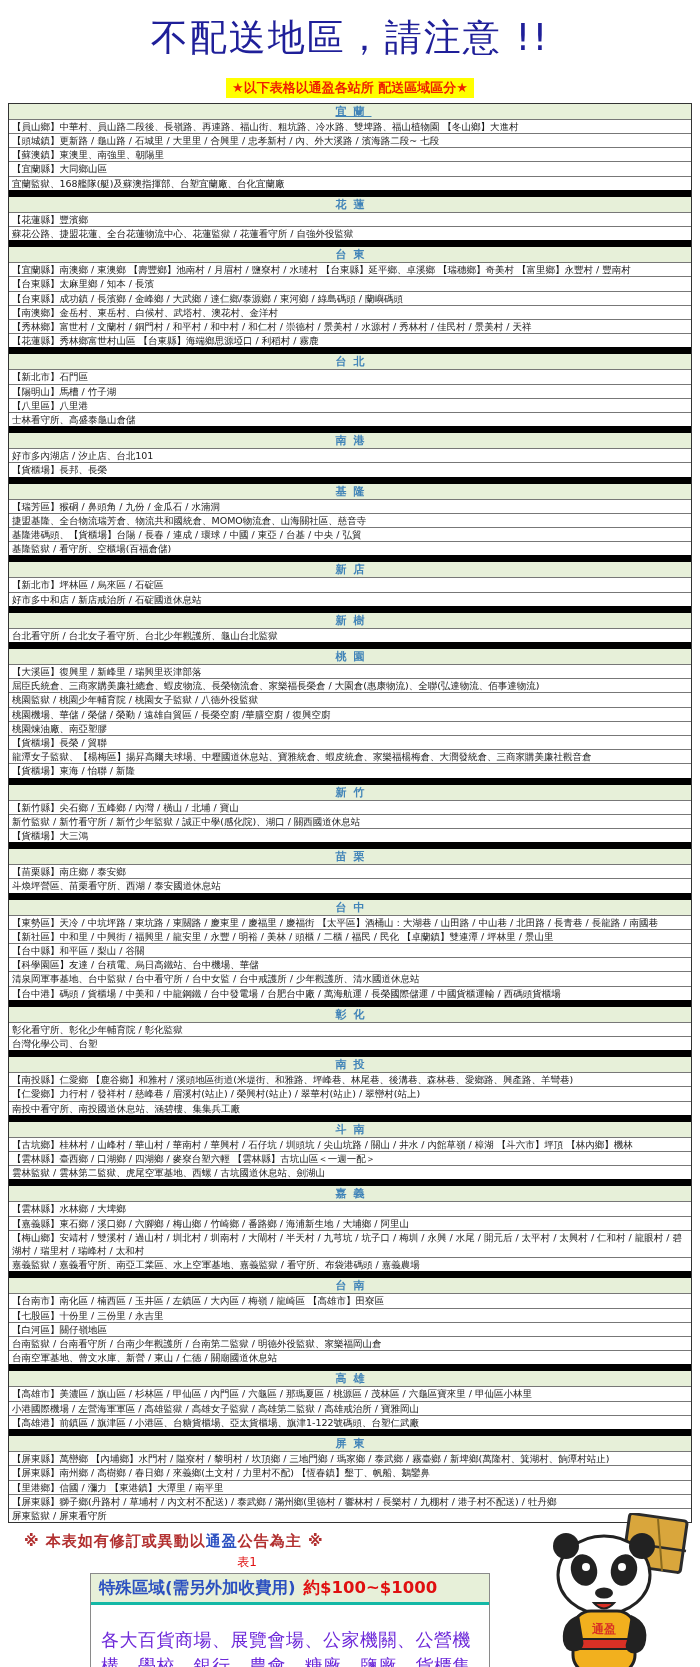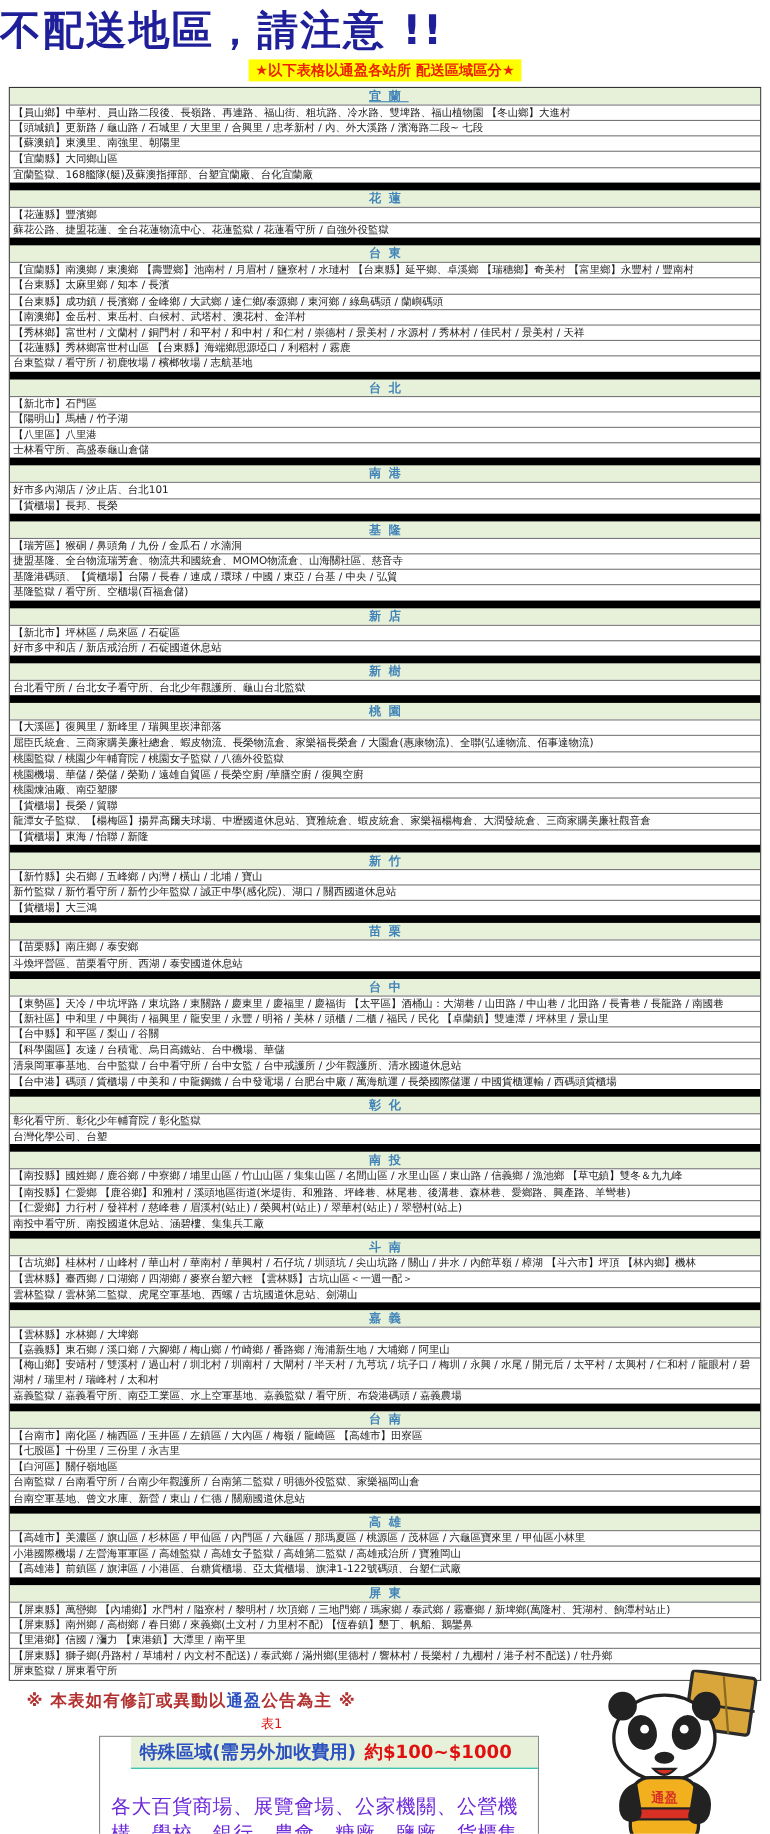--- a/index.html
+++ b/index.html
@@ -1,36 +1,36 @@
 <!DOCTYPE html>
 <html style="--title-blue: #1f1f99; --subtitle-red: #ee2200; --subtitle-bg: #ffff00; --section-header-bg: #e7f0d9; --section-header-text: #4184b8; --notice-red: #b23030; --brand-blue: #2b50c0; --price-red: #e01010; --box-header-bg: #e7f0d9; --box-header-text: #2b50c0;"><head>
 <meta charset="utf-8">
 <style>
   html,body{margin:0;padding:0;width:700px;height:1667px;overflow:hidden;background:#fff;
     font-family:"DejaVu Sans","Liberation Sans",sans-serif;}
   .page{width:700px;height:1667px;position:relative;}
-  .title{color:var(--title-blue,#1f1f99);font-size:37px;font-weight:700;
-    letter-spacing:2px;padding-top:8px;line-height:1.1;}
-  .subtitle-wrap{text-align:center;margin-top:4px;}
+  .title{color:var(--title-blue,#1f1f99);font-size:37px;font-weight:400;text-align:center;
+    letter-spacing:2px;padding-top:18px;line-height:1.1;}
+  .subtitle-wrap{text-align:center;margin-top:18px;}
   .subtitle{display:inline-block;background:var(--subtitle-bg,#ffff00);color:var(--subtitle-red,#ee2200);
     font-size:13px;font-weight:bold;padding:1px 6px;}
   .tbl{margin:5px 8px 0 8px;border:1.5px solid #333;}
   .sec-h{background:var(--section-header-bg,#e7f0d9);color:var(--section-header-text,#4184b8);
     font-size:11px;line-height:15px;height:15px;text-align:center;letter-spacing:7px;padding-left:7px;
     font-weight:600;border-top:7px solid #000000;}
   .tbl > .sec-h:first-child{border-top:none;text-decoration:underline;}
   .row{background:#fff;color:#1a1a1a;font-size:9.5px;line-height:13.2px;padding:0 3px;
     border-top:1px solid #777;}
   .footer{position:relative;padding:9px 8px 0 24px;}
   .notice{font-size:15px;font-weight:bold;color:var(--notice-red,#b23030);letter-spacing:1px;}
   .notice .brand{color:var(--brand-blue,#2b50c0);}
   .tbl-label{width:446px;text-align:center;color:var(--price-red,#e03020);font-size:12px;margin-top:3px;}
   .special-box{width:398px;margin:2px 0 0 66px;border:1px solid #8a8a8a;background:#fff;}
-  .sb-head{background:var(--box-header-bg,#e7f0d9);border-bottom:1px solid #14b8a6;
-    padding:3px 8px;display:flex;align-items:baseline;gap:8px;margin-left:28px;}
+  .sb-head{background:var(--box-header-bg,#e7f0d9);border-bottom:3px solid #14b8a6;
+    padding:3px 8px;display:flex;align-items:baseline;gap:8px;}
   .sb-title{color:var(--box-header-text,#2b50c0);font-size:16.5px;font-weight:bold;}
   .sb-price{color:var(--price-red,#e01010);font-size:16.5px;font-weight:bold;}
   .sb-body{padding:22px 10px 8px 10px;font-size:18px;line-height:1.42;color:#6d28d9;letter-spacing:0.5px;}
   .mascot{position:absolute;right:4px;top:-10px;width:150px;height:198px;}
 </style>
 </head>
 <body>
 
 <div class="page">
 
@@ -50,21 +50,20 @@
       <div class="sec-h">花蓮</div>
       <div class="row">【花蓮縣】豐濱鄉</div>
       <div class="row">蘇花公路、捷盟花蓮、全台花蓮物流中心、花蓮監獄 / 花蓮看守所 / 自強外役監獄</div>
       <div class="sec-h">台東</div>
       <div class="row">【宜蘭縣】南澳鄉 / 東澳鄉 【壽豐鄉】池南村 / 月眉村 / 鹽寮村 / 水璉村 【台東縣】延平鄉、卓溪鄉 【瑞穗鄉】奇美村 【富里鄉】永豐村 / 豐南村</div>
       <div class="row">【台東縣】太麻里鄉 / 知本 / 長濱</div>
       <div class="row">【台東縣】成功鎮 / 長濱鄉 / 金峰鄉 / 大武鄉 / 達仁鄉/泰源鄉 / 東河鄉 / 綠島碼頭 / 蘭嶼碼頭</div>
       <div class="row">【南澳鄉】金岳村、東岳村、白候村、武塔村、澳花村、金洋村</div>
       <div class="row">【秀林鄉】富世村 / 文蘭村 / 銅門村 / 和平村 / 和中村 / 和仁村 / 崇德村 / 景美村 / 水源村 / 秀林村 / 佳民村 / 景美村 / 天祥</div>
       <div class="row">【花蓮縣】秀林鄉富世村山區 【台東縣】海端鄉思源埡口 / 利稻村 / 霧鹿</div>
-      <div class="row">台東監獄 / 看守所 / 初鹿牧場 / 檳榔牧場 / 志航基地</div>
       <div class="sec-h">台北</div>
       <div class="row">【新北市】石門區</div>
       <div class="row">【陽明山】馬槽 / 竹子湖</div>
       <div class="row">【八里區】八里港</div>
       <div class="row">士林看守所、高盛泰龜山倉儲</div>
       <div class="sec-h">南港</div>
       <div class="row">好市多內湖店 / 汐止店、台北101</div>
       <div class="row">【貨櫃場】長邦、長榮</div>
       <div class="sec-h">基隆</div>
       <div class="row">【瑞芳區】猴硐 / 鼻頭角 / 九份 / 金瓜石 / 水湳洞</div>
@@ -96,21 +95,20 @@
       <div class="row">【東勢區】天冷 / 中坑坪路 / 東坑路 / 東關路 / 慶東里 / 慶福里 / 慶福街 【太平區】酒桶山：大湖巷 / 山田路 / 中山巷 / 北田路 / 長青巷 / 長龍路 / 南國巷</div>
       <div class="row">【新社區】中和里 / 中興街 / 福興里 / 龍安里 / 永豐 / 明裕 / 美林 / 頭櫃 / 二櫃 / 福民 / 民化 【卓蘭鎮】雙連潭 / 坪林里 / 景山里</div>
       <div class="row">【台中縣】和平區 / 梨山 / 谷關</div>
       <div class="row">【科學園區】友達 / 台積電、烏日高鐵站、台中機場、華儲</div>
       <div class="row">清泉岡軍事基地、台中監獄 / 台中看守所 / 台中女監 / 台中戒護所 / 少年觀護所、清水國道休息站</div>
       <div class="row">【台中港】碼頭 / 貨櫃場 / 中美和 / 中龍鋼鐵 / 台中發電場 / 台肥台中廠 / 萬海航運 / 長榮國際儲運 / 中國貨櫃運輸 / 西碼頭貨櫃場</div>
       <div class="sec-h">彰化</div>
       <div class="row">彰化看守所、彰化少年輔育院 / 彰化監獄</div>
       <div class="row">台灣化學公司、台塑</div>
       <div class="sec-h">南投</div>
-      <div class="row">【南投縣】國姓鄉 / 鹿谷鄉 / 中寮鄉 / 埔里山區 / 竹山山區 / 集集山區 / 名間山區 / 水里山區 / 東山路 / 信義鄉 / 漁池鄉 【草屯鎮】雙冬＆九九峰</div>
       <div class="row">【南投縣】仁愛鄉 【鹿谷鄉】和雅村 / 溪頭地區街道(米堤街、和雅路、坪峰巷、林尾巷、後溝巷、森林巷、愛鄉路、興產路、羊彎巷)</div>
       <div class="row">【仁愛鄉】力行村 / 發祥村 / 慈峰巷 / 眉溪村(站止) / 榮興村(站止) / 翠華村(站止) / 翠巒村(站上)</div>
       <div class="row">南投中看守所、南投國道休息站、涵碧樓、集集兵工廠</div>
       <div class="sec-h">斗南</div>
       <div class="row">【古坑鄉】桂林村 / 山峰村 / 華山村 / 華南村 / 華興村 / 石仔坑 / 圳頭坑 / 尖山坑路 / 關山 / 井水 / 內館草嶺 / 樟湖 【斗六市】坪頂 【林內鄉】機林</div>
       <div class="row">【雲林縣】臺西鄉 / 口湖鄉 / 四湖鄉 / 麥寮台塑六輕 【雲林縣】古坑山區＜一週一配＞</div>
       <div class="row">雲林監獄 / 雲林第二監獄、虎尾空軍基地、西螺 / 古坑國道休息站、劍湖山</div>
       <div class="sec-h">嘉義</div>
       <div class="row">【雲林縣】水林鄉 / 大埤鄉</div>
       <div class="row">【嘉義縣】東石鄉 / 溪口鄉 / 六腳鄉 / 梅山鄉 / 竹崎鄉 / 番路鄉 / 海浦新生地 / 大埔鄉 / 阿里山</div>

